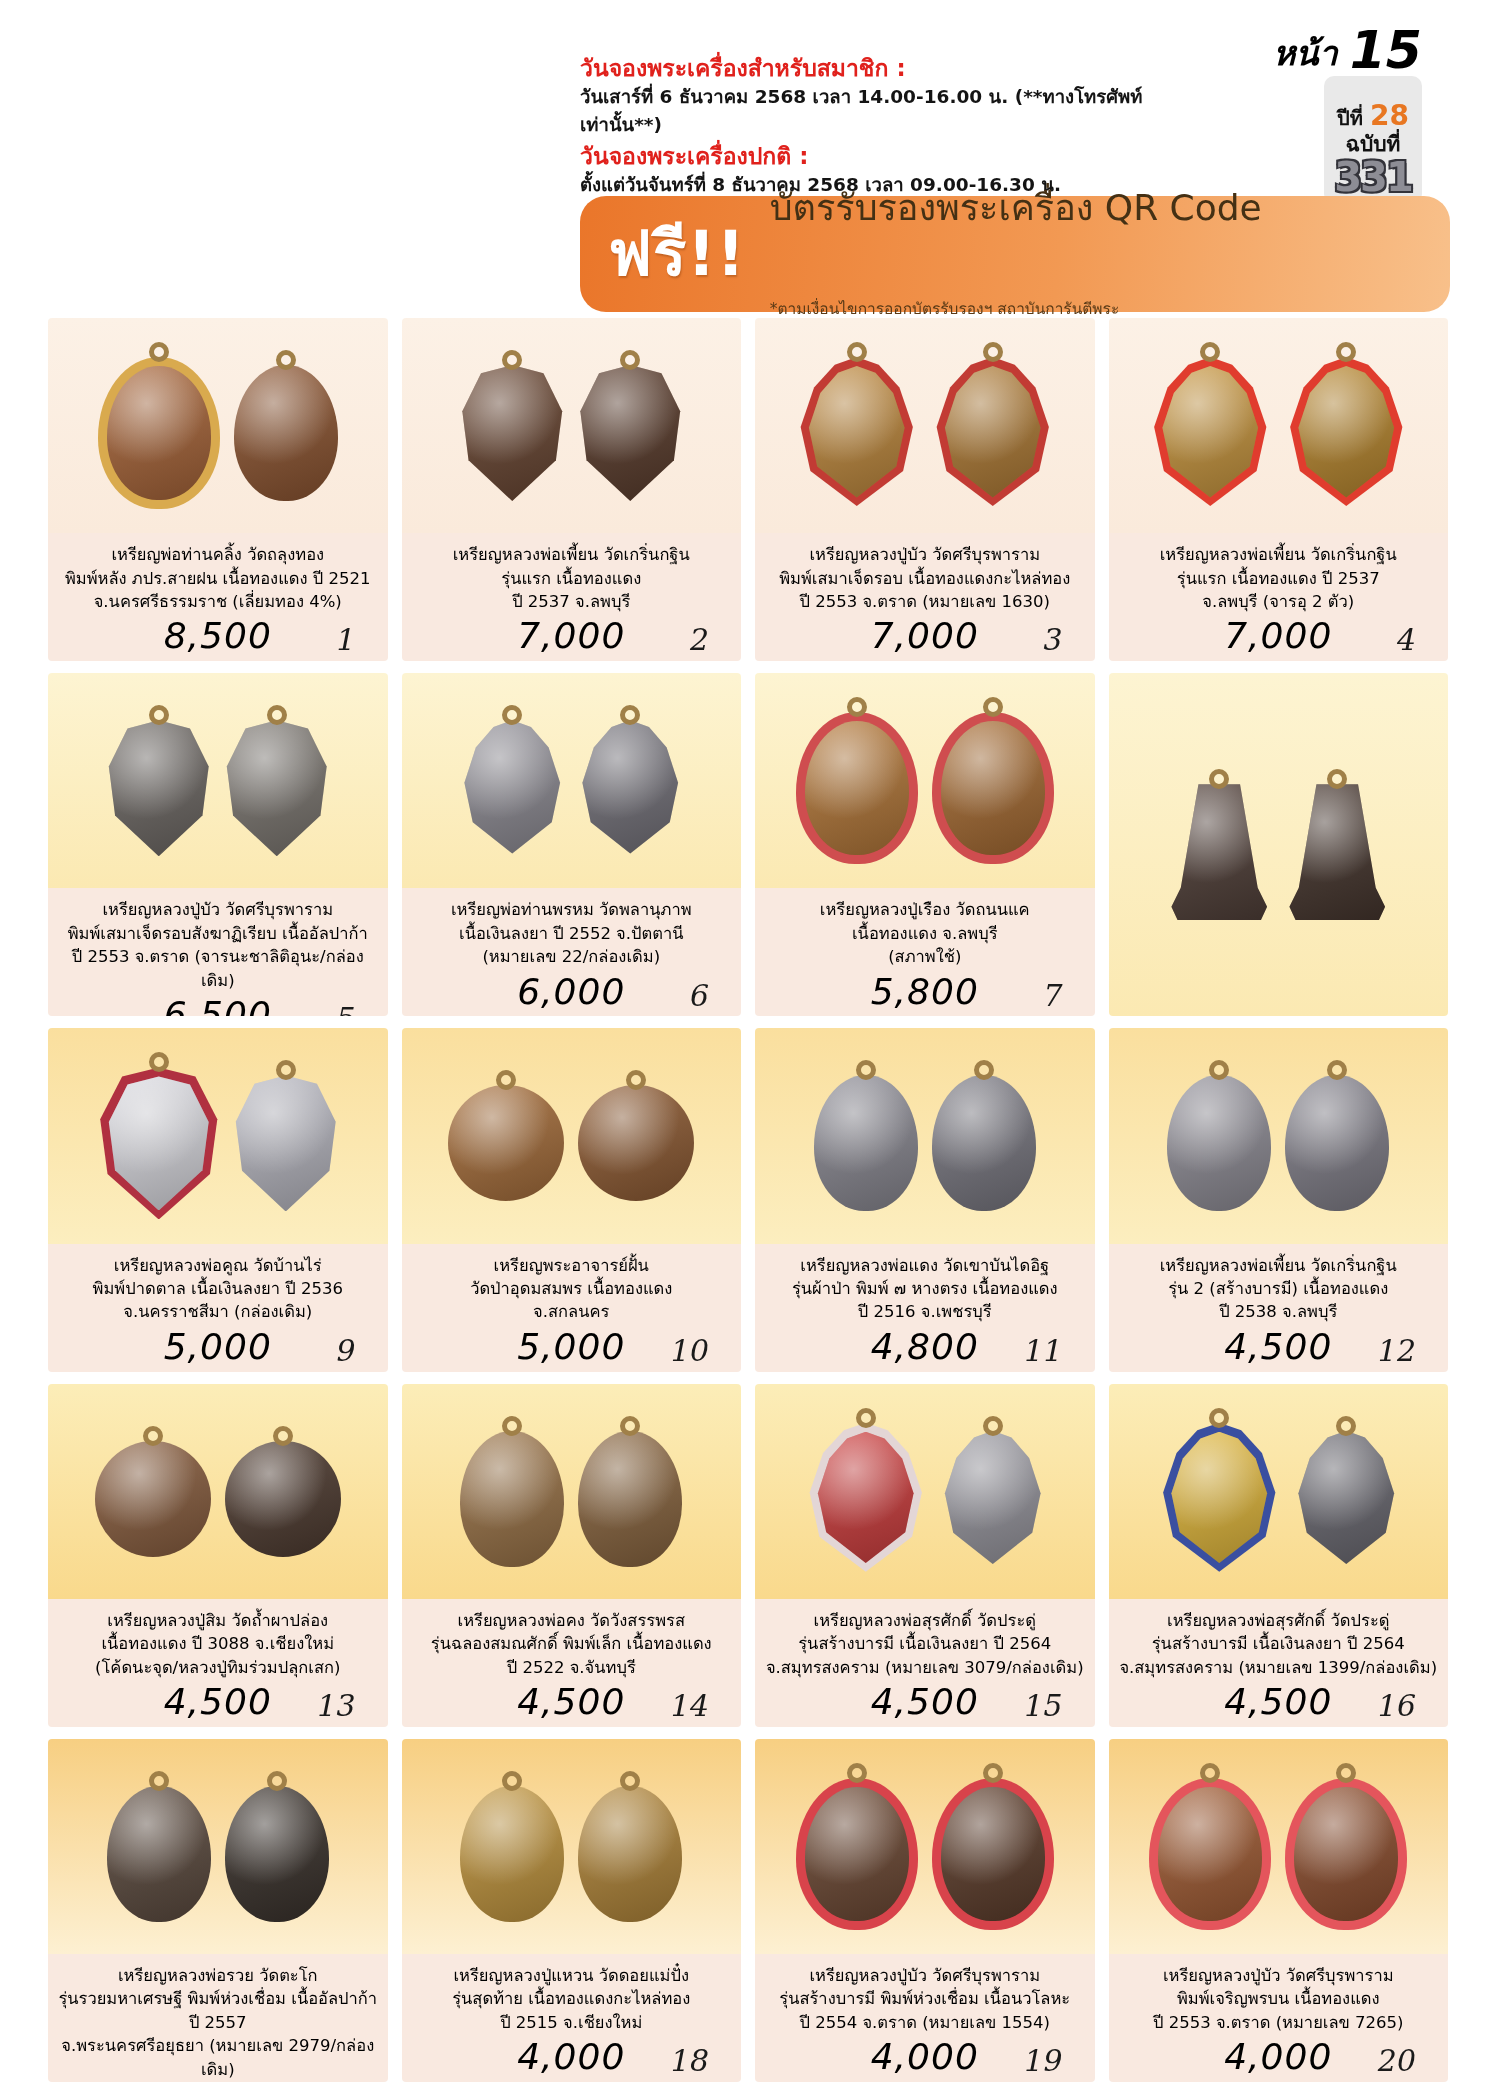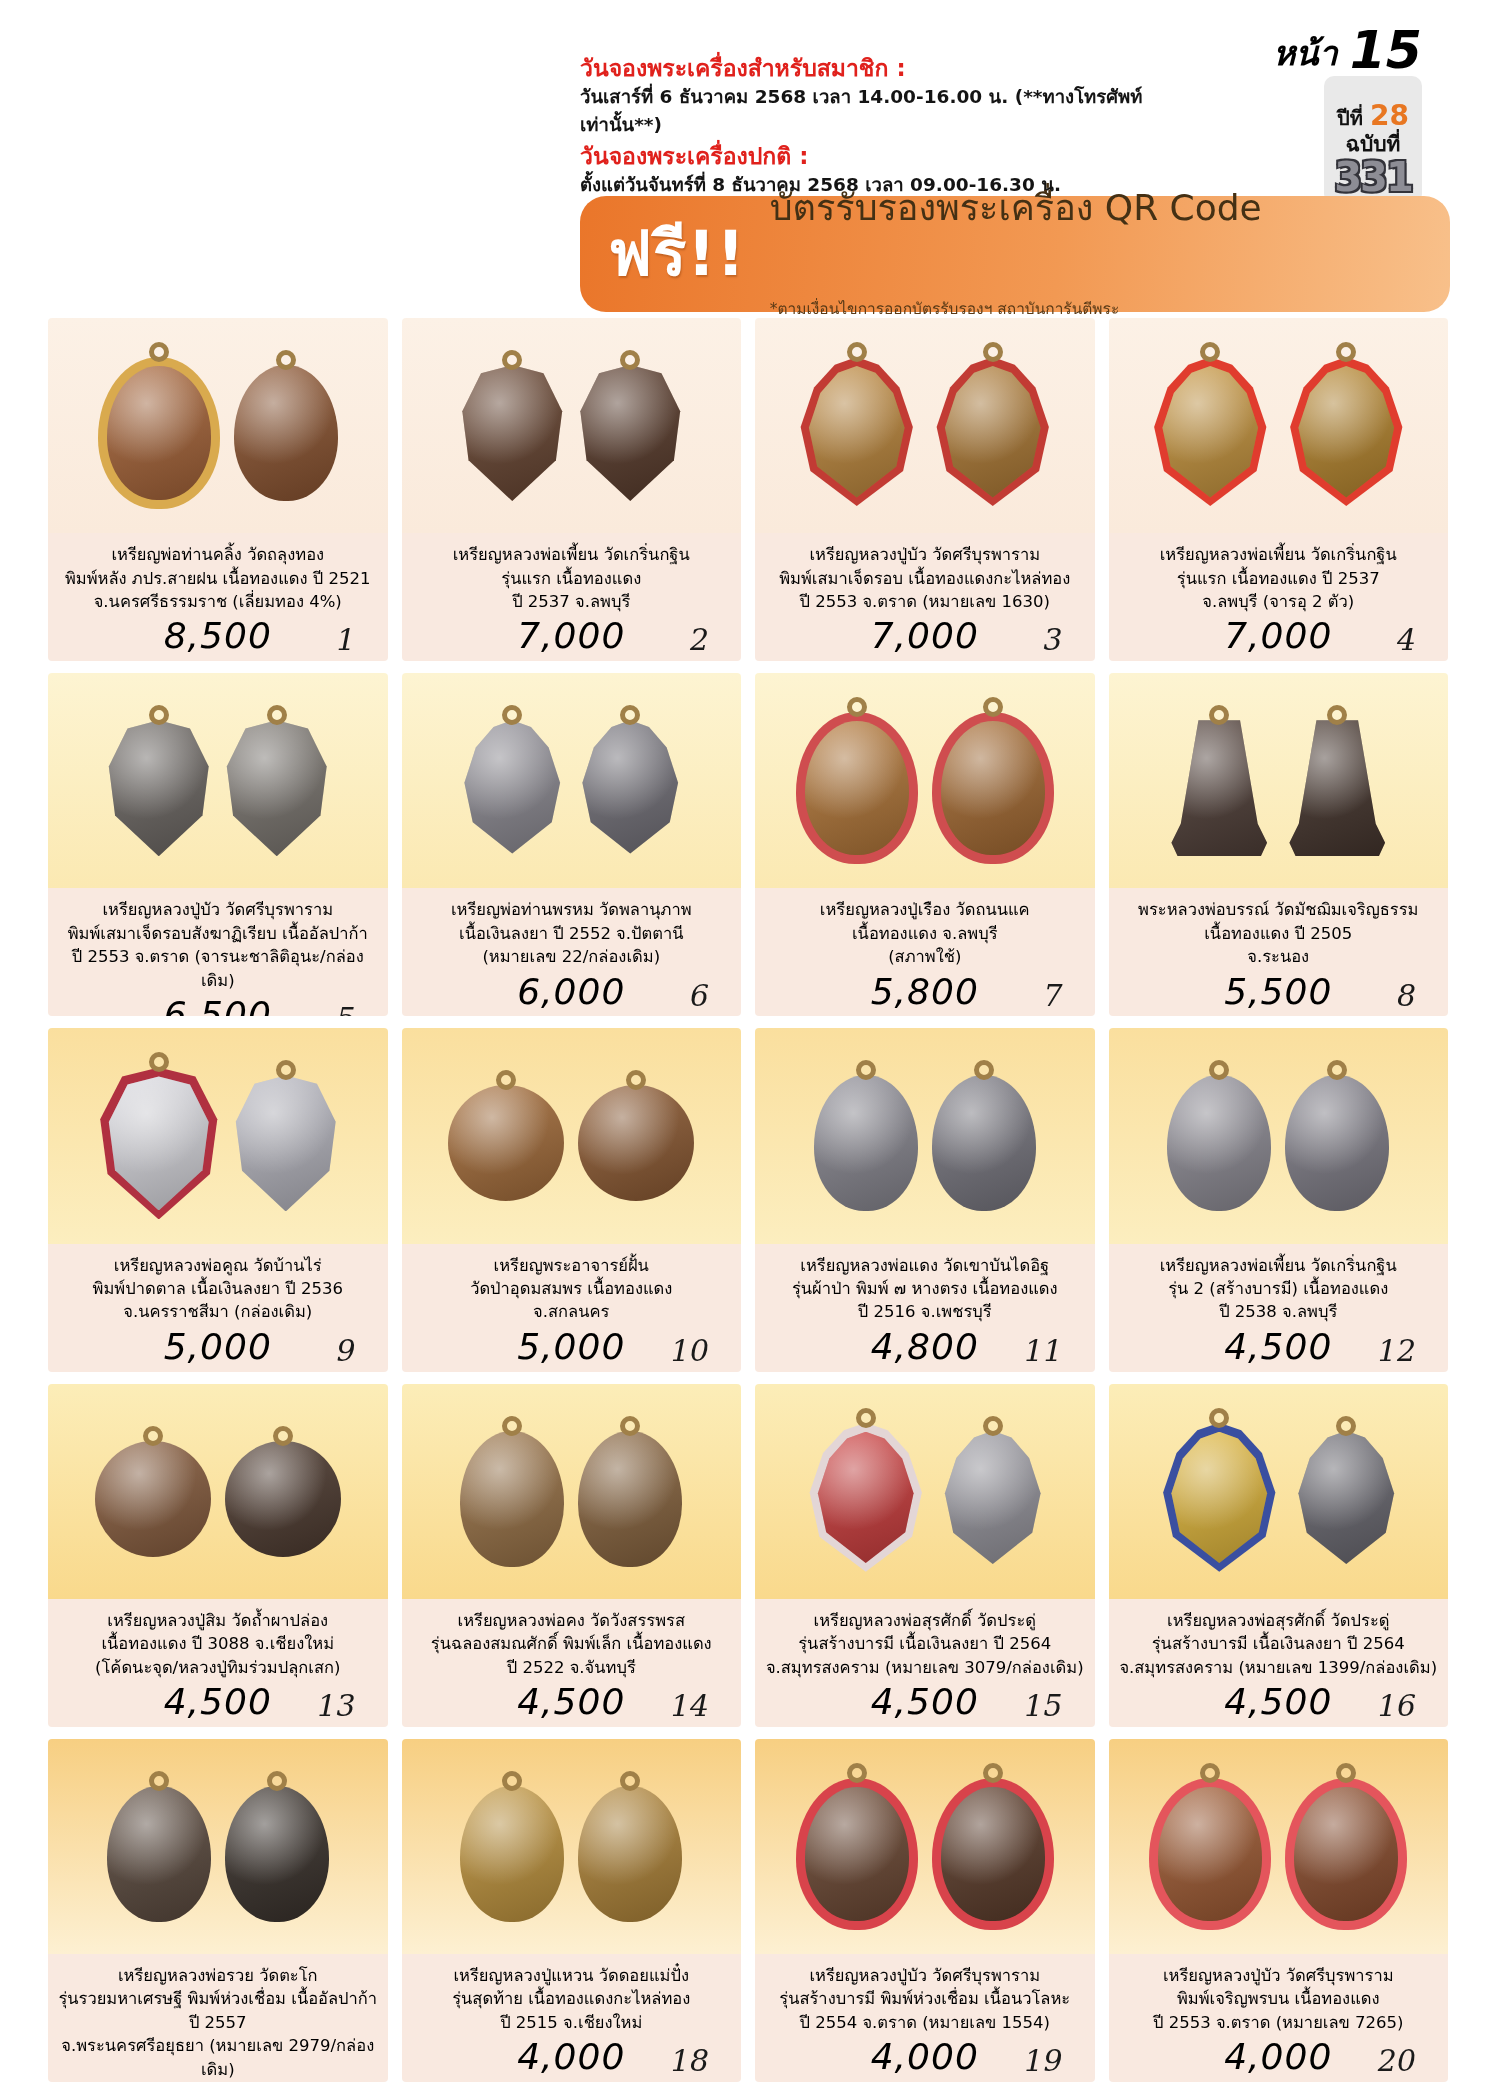--- a/index.html
+++ b/index.html
@@ -258,26 +258,20 @@
         <div class="img-area rbg2">
           <div class="medal">
             <div class="ring"></div>
             <div class="m-body m-bell" style="background-color: rgb(82, 65, 58);"></div>
           </div>
           <div class="medal">
             <div class="ring"></div>
             <div class="m-body m-bell" style="background-color: rgb(71, 55, 47);"></div>
           </div>
         </div>
-        <div class="txt-area">
-          <div class="l">พระหลวงพ่อบรรณ์ วัดมัชฌิมเจริญธรรม</div>
-          <div class="l">เนื้อทองแดง ปี 2505</div>
-          <div class="l">จ.ระนอง</div>
-          <div class="price-row"><span class="price">5,500</span><span class="no">8</span></div>
-        </div>
       </div>
       <div class="card">
         <div class="img-area rbg3">
           <div class="medal">
             <div class="ring"></div>
             <div class="m-frame m-shield" style="background-color: rgb(176, 48, 64);">
               <div class="m-body m-shield" style="background-color: rgb(220, 220, 226);"></div>
             </div>
           </div>
           <div class="medal">

